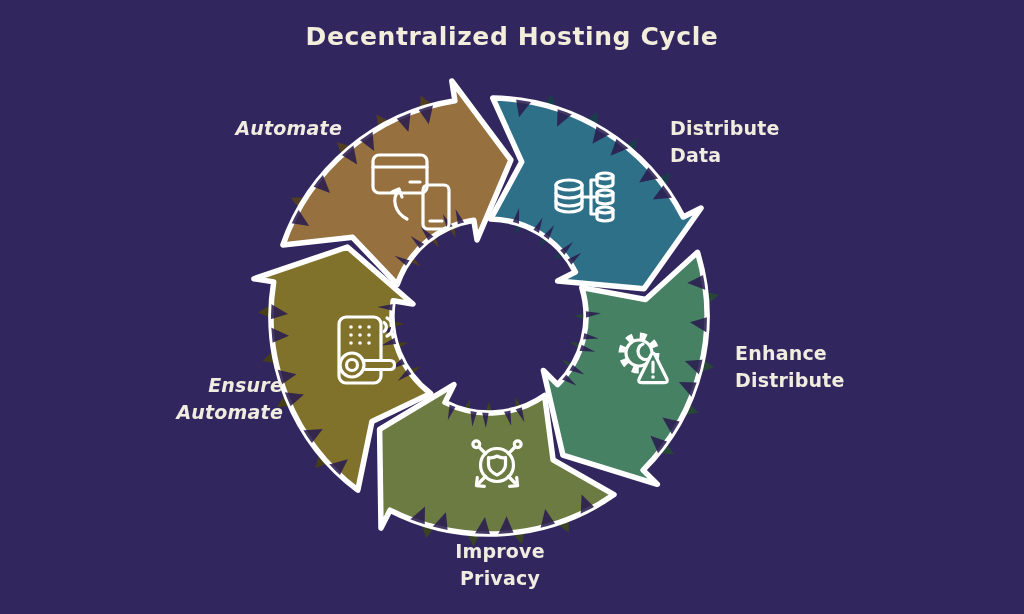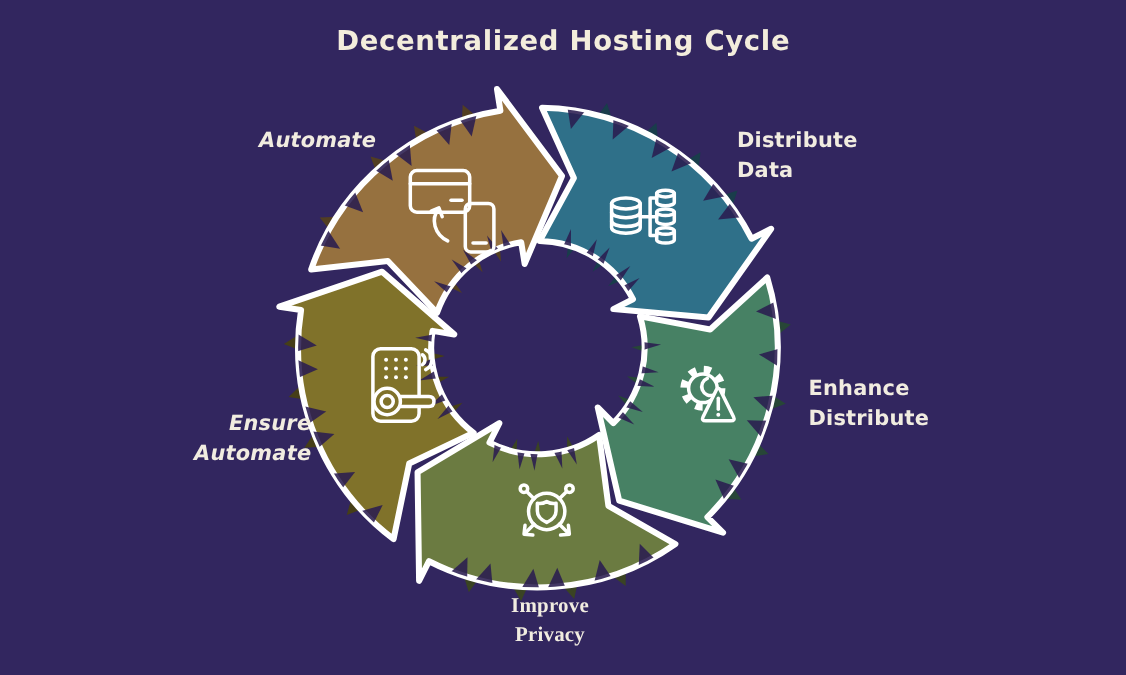--- a/index.html
+++ b/index.html
@@ -10,21 +10,21 @@
   }
   .title{
     position:absolute;top:22px;left:0;width:100%;text-align:center;
     color:#f3eddc;font-size:25px;font-weight:bold;letter-spacing:.6px;
   }
   .label{
     position:absolute;color:#f1ece0;font-size:19px;font-weight:bold;
     line-height:1.4;letter-spacing:.2px;
   }
   .label.right{text-align:right;font-style:italic;}
-  .label.center{text-align:center;font-family:Liberation Serif, serif;}
+  .label.center{text-align:center;}
   #cycle-svg{position:absolute;left:0;top:0;}
   .icon{stroke:#ffffff;stroke-width:3.2;fill:none;stroke-linecap:round;stroke-linejoin:round;}
   .icon .dot{fill:#ffffff;stroke:none;}
 </style>
 </head>
 <body>
 
 <div class="stage">
 
   <div class="title">Decentralized Hosting Cycle</div>

